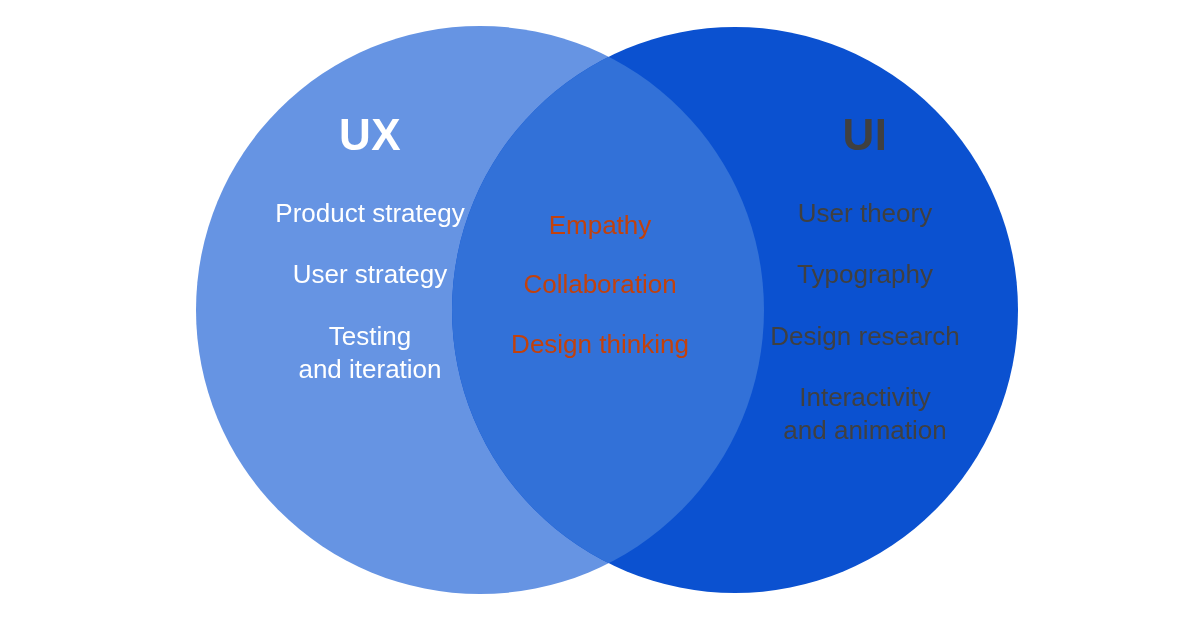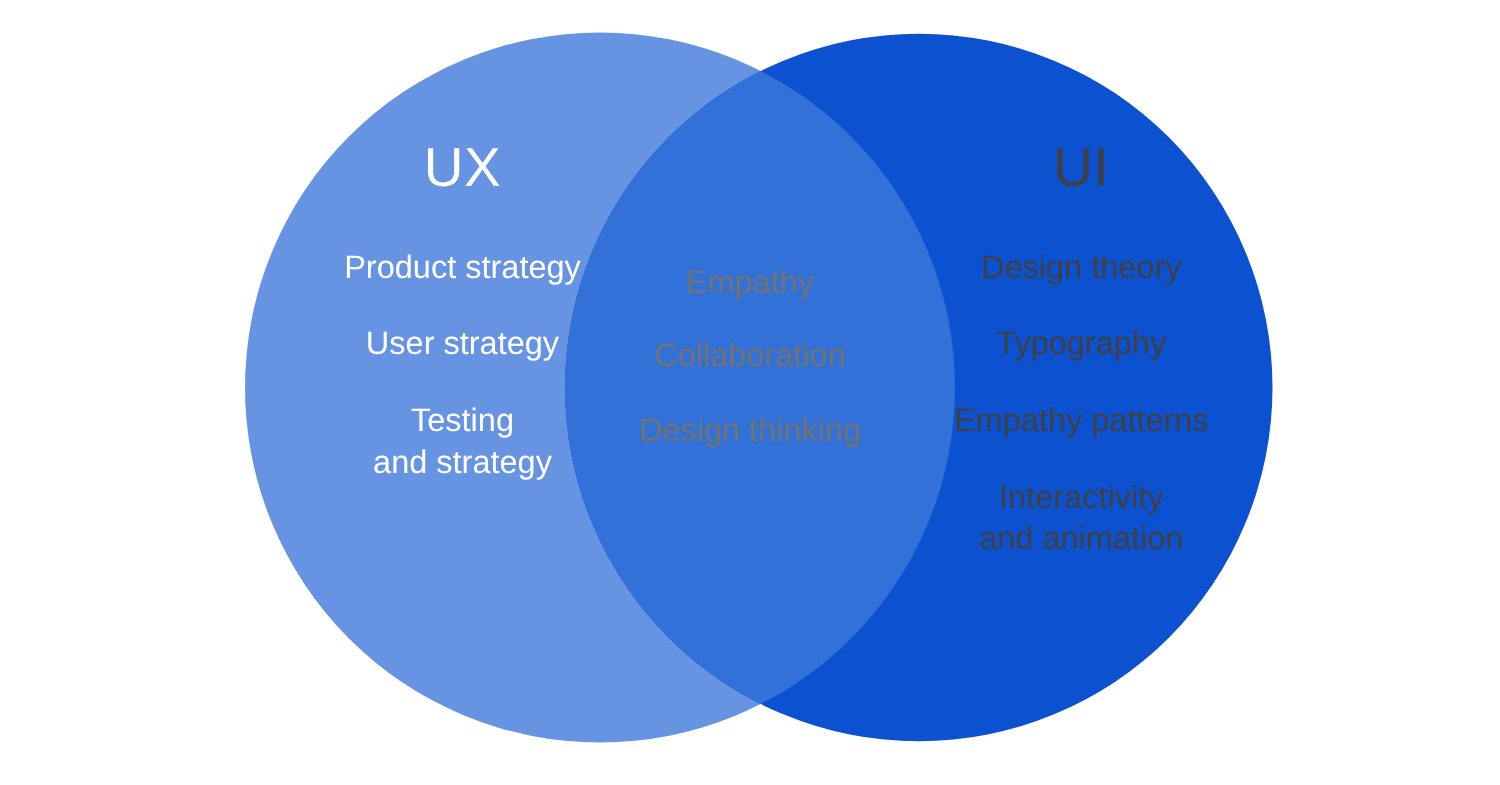--- a/index.html
+++ b/index.html
@@ -32,21 +32,21 @@
     width: 1200px;
     height: 628px;
   }
   .col {
     position: absolute;
     color: #ffffff;
     text-align: center;
   }
   .heading {
     font-size: 44px;
-    font-weight: normal;
+    font-weight: bold;
     letter-spacing: 0.5px;
     line-height: 1;
   }
   .item {
     font-size: 26px;
     font-weight: normal;
     line-height: 1.28;
     white-space: pre-line;
   }
 
@@ -113,32 +113,32 @@
     </g>
   </svg>
 
   <div class="text-layer">
 
     <div class="col" id="col-left" style="color: rgb(255, 255, 255);">
       <div class="heading">UX</div>
       <div class="item">Product strategy</div>
       <div class="item">User strategy</div>
       <div class="item">Testing
-and strategy</div>
+and iteration</div>
     </div>
 
-    <div class="col" id="col-center" style="color: #737373;">
+    <div class="col" id="col-center" style="color: #c2410c;">
       <div class="item">Empathy</div>
       <div class="item">Collaboration</div>
       <div class="item">Design thinking</div>
     </div>
 
     <div class="col" id="col-right" style="color: #404040;">
       <div class="heading">UI</div>
-      <div class="item">Design theory</div>
+      <div class="item">User theory</div>
       <div class="item">Typography</div>
-      <div class="item">Empathy patterns</div>
+      <div class="item">Design research</div>
       <div class="item">Interactivity
 and animation</div>
     </div>
 
   </div>
 </div>
 
 </body></html>

